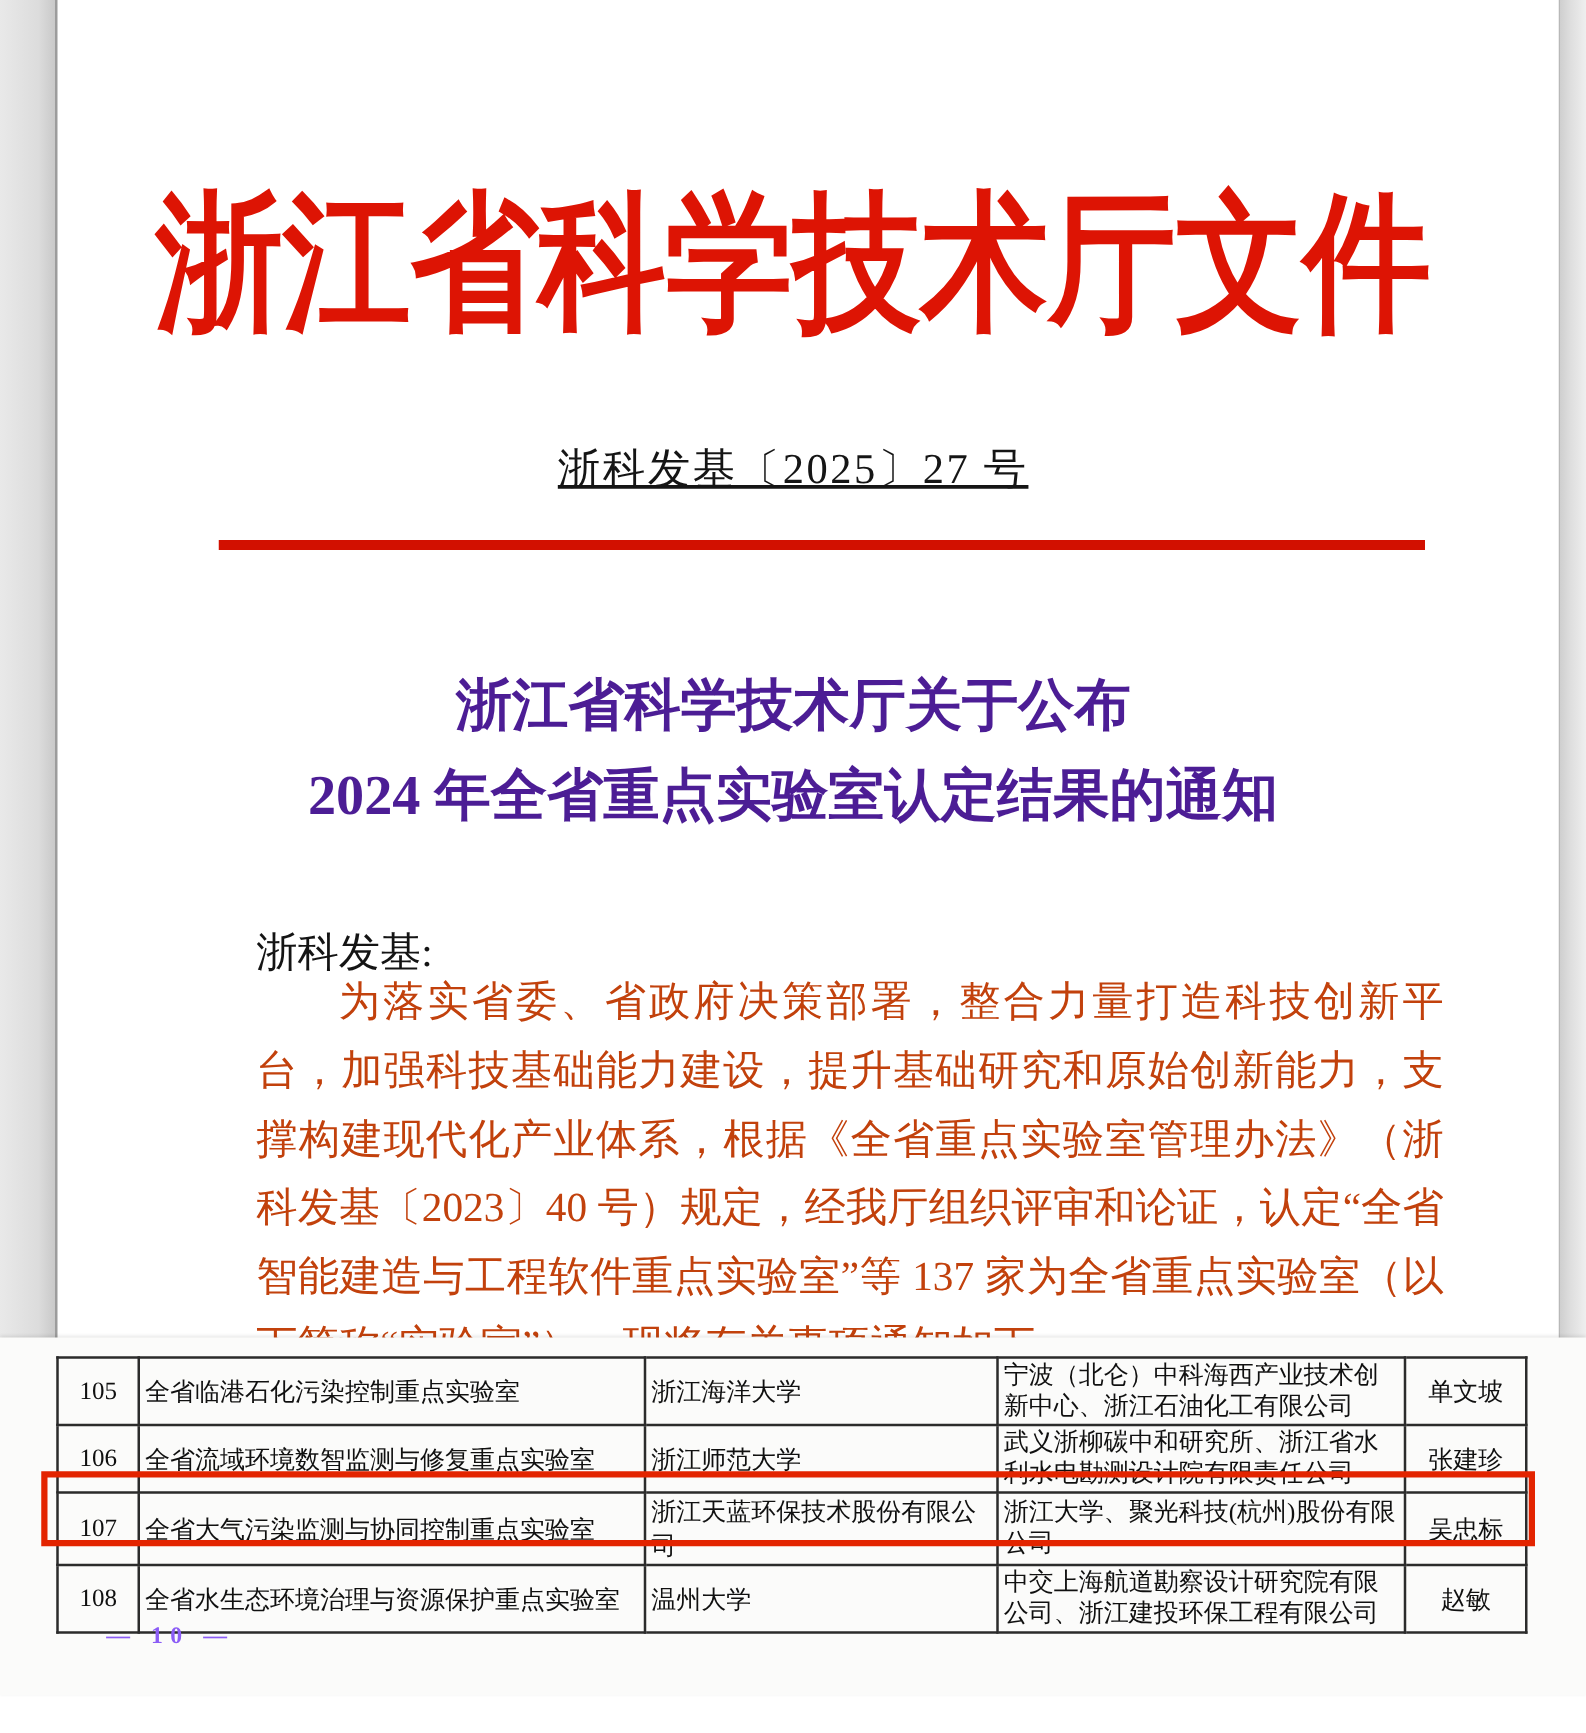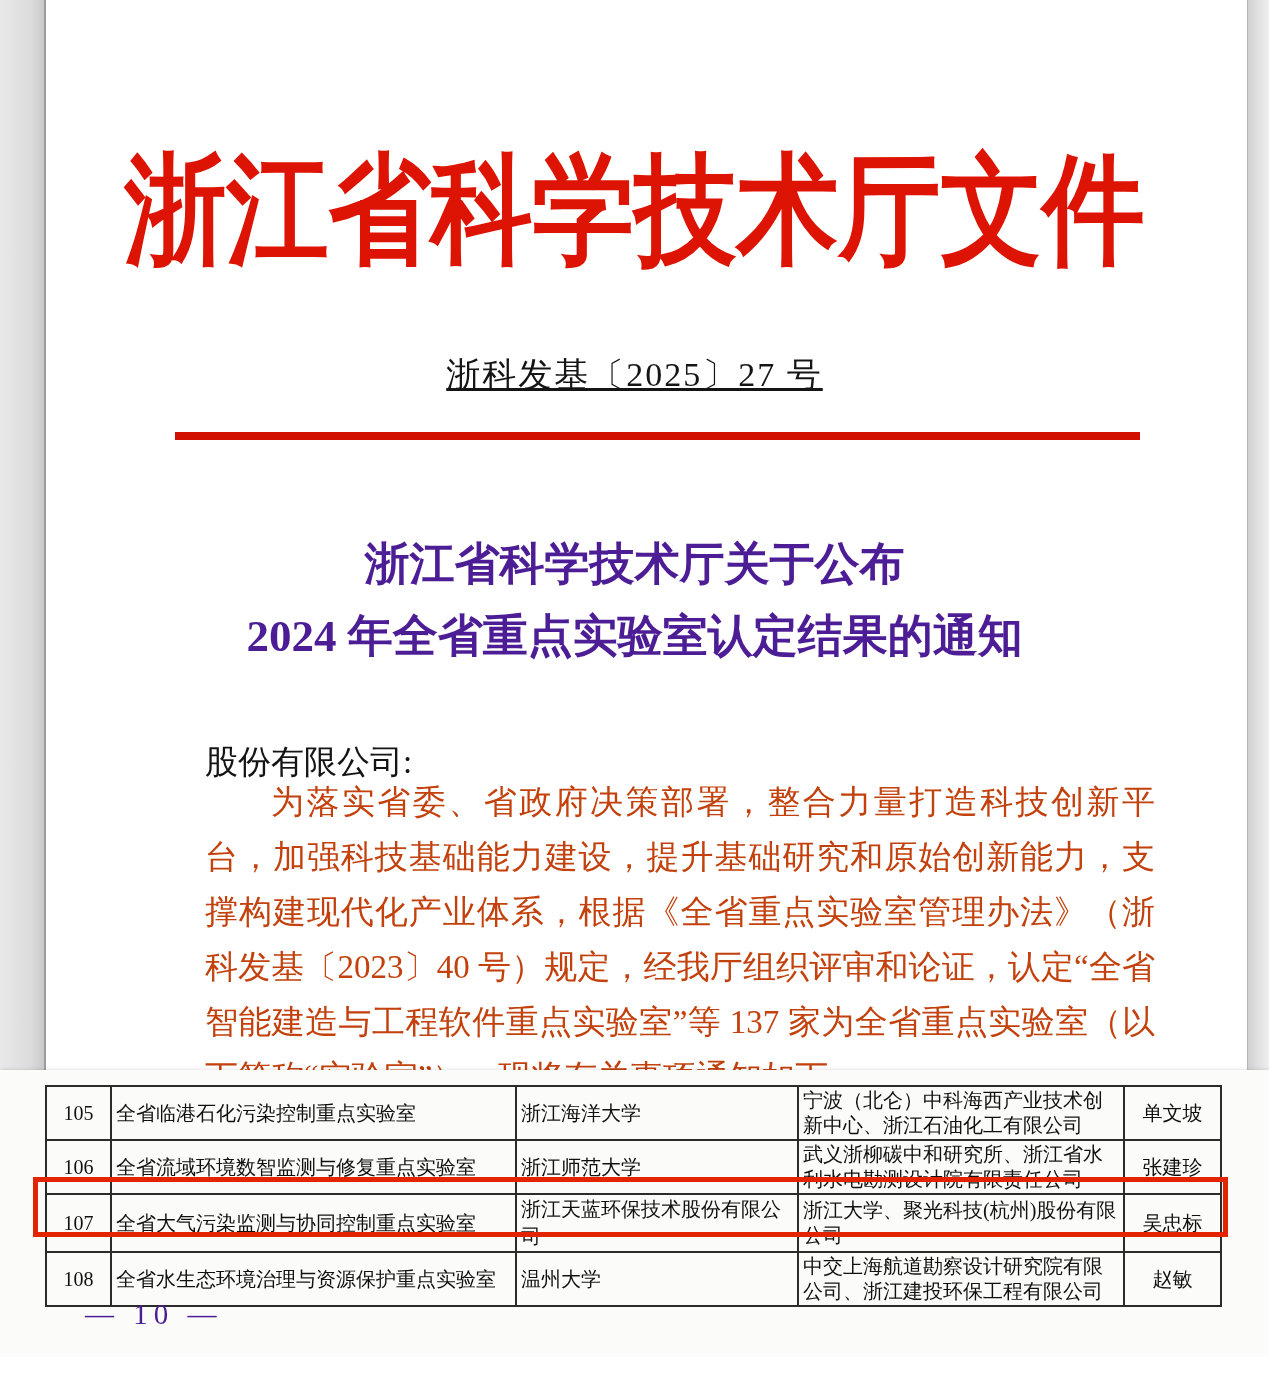--- a/index.html
+++ b/index.html
@@ -84,21 +84,21 @@
   td.c-partner { padding-left:10px; font-size:19px; line-height:25px; }
   td.c-dir { text-align:center; font-size:22px; }
 
   .highlight-box {
     position:absolute; left:33px; top:107px; width:1185px; height:50px;
     border:5px solid #e32400; background:transparent;
   }
 
   .page-number {
     position:absolute; left:85px; top:228px;
-    font-size:29px; letter-spacing:6px; color:#4c1d95;
+    font-size:19px; letter-spacing:6px; color:#8b5cf6;font-weight:bold;
   }
 </style>
 </head>
 <body>
 
 <div class="stage">
 
   <div class="side-strip left"></div>
   <div class="side-strip right"></div>
 
@@ -106,21 +106,21 @@
 
   <div class="doc-number">浙科发基〔2025〕27 号</div>
 
   <div class="red-rule"></div>
 
   <div class="notice-title">
     <div>浙江省科学技术厅关于公布</div>
     <div>2024 年全省重点实验室认定结果的通知</div>
   </div>
 
-  <div class="salutation">股份有限公司:</div>
+  <div class="salutation">浙科发基:</div>
 
   <div class="body-paragraph">为落实省委、省政府决策部署，整合力量打造科技创新平台，加强科技基础能力建设，提升基础研究和原始创新能力，支撑构建现代化产业体系，根据《全省重点实验室管理办法》（浙科发基〔2023〕40 号）规定，经我厅组织评审和论证，认定“全省智能建造与工程软件重点实验室”等 137 家为全省重点实验室（以下简称“实验室”）。现将有关事项通知如下:</div>
 
   <div class="table-section">
 
     <table class="results">
       <colgroup>
         <col style="width:65px">
           <col style="width:405px">
           <col style="width:282px">

